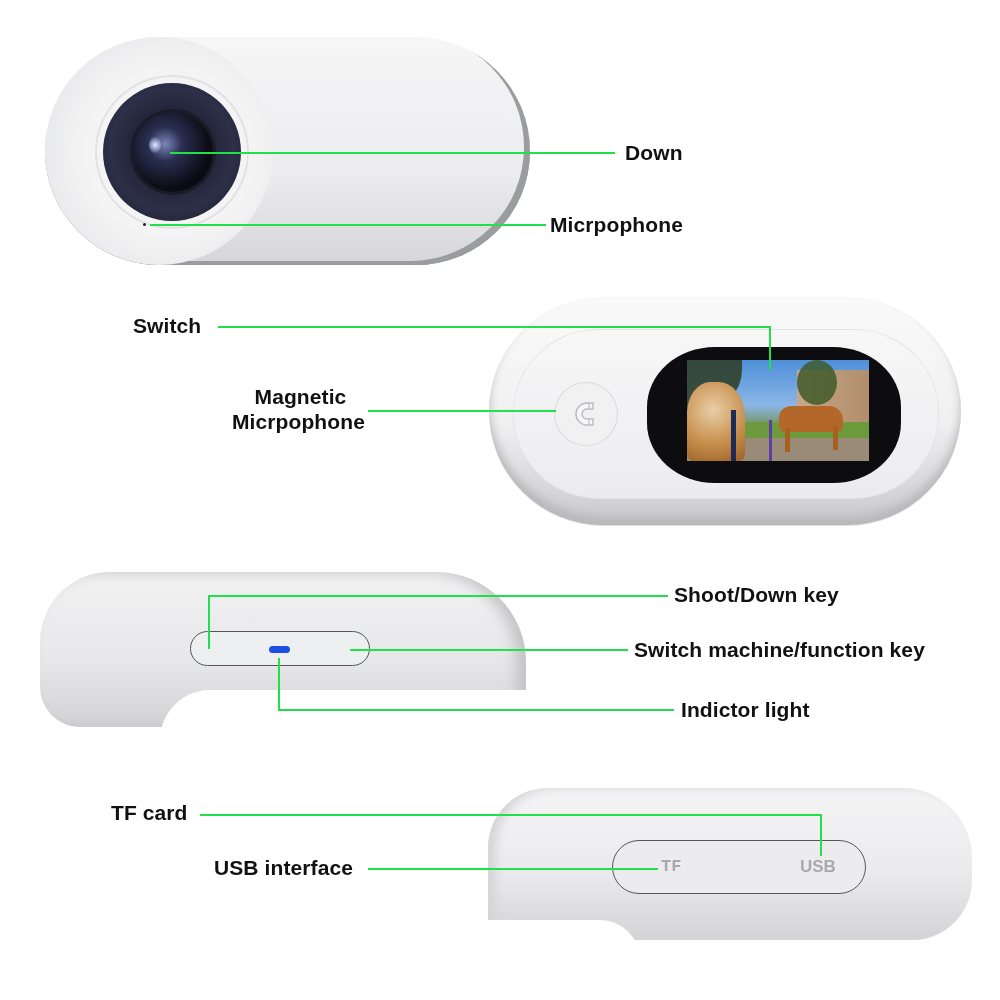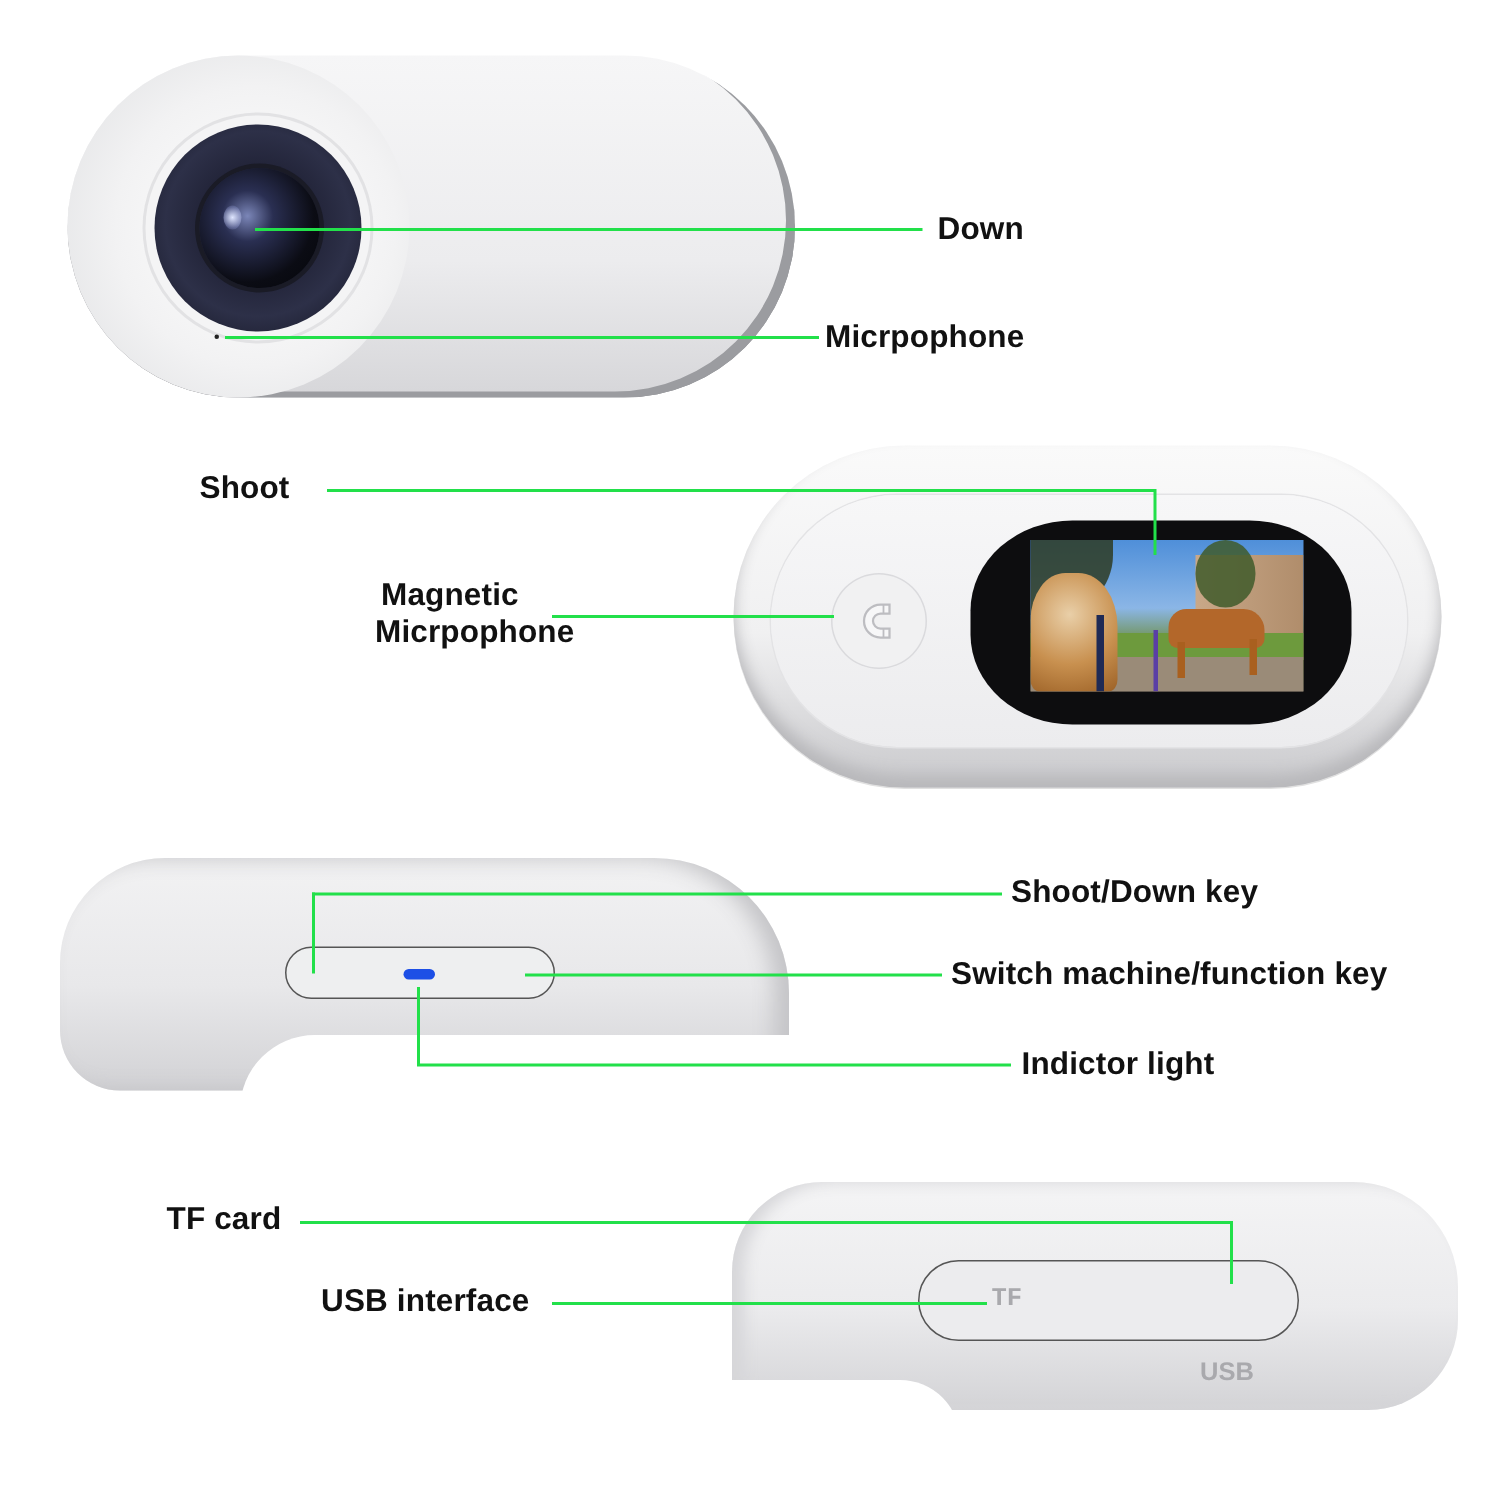--- a/index.html
+++ b/index.html
@@ -114,24 +114,24 @@
   <div class="abs scr-dog1"></div>
   <div class="abs scr-dog2"></div>
   <div class="abs scr-dog2-leg1"></div>
   <div class="abs scr-dog2-leg2"></div>
   <div class="abs scr-leash1"></div>
   <div class="abs scr-leash2"></div>
 </div>
 
 <div class="leader h" style="left:218px; top:326px; width:552px;"></div>
 <div class="leader v" style="left:769px; top:326px; height:44px;"></div>
-<div class="label" style="left:133px; top:313px;">Shoot</div>
+<div class="label" style="left:133px; top:313px;">Switch</div>
 
 <div class="leader h" style="left:368px; top:410px; width:188px;"></div>
-<div class="label" style="left:254px; top:384px; text-align:left;">
+<div class="label" style="left:236px; top:384px; text-align:center;">
   <div style="padding-left:0;">Magnetic</div>
   <div style="margin-left:-4px;">Micrpophone</div>
 </div>
 
 <div class="abs d3-body"></div>
 <div class="abs d3-notch"></div>
 <div class="abs d3-pill"></div>
 <div class="abs d3-led"></div>
 
 <div class="leader h" style="left:208px; top:595px; width:460px;"></div>
@@ -142,20 +142,20 @@
 <div class="label" style="left:634px; top:637px;text-align:center;">Switch machine/function key</div>
 
 <div class="leader v" style="left:278px; top:658px; height:52px;"></div>
 <div class="leader h" style="left:278px; top:709px; width:396px;"></div>
 <div class="label" style="left:681px; top:697px;text-align:center;">Indictor light</div>
 
 <div class="abs d4-body"></div>
 <div class="abs d4-notch"></div>
 <div class="abs d4-pill"></div>
 <span class="port-label" style="left:661px; top:857px;font-family:Liberation Mono, monospace;">TF</span>
-<span class="port-label" style="left:800px; top:857px;margin-top:48px;">USB</span>
+<span class="port-label" style="left:800px; top:857px;">USB</span>
 
 <div class="leader h" style="left:200px; top:814px; width:622px;"></div>
 <div class="leader v" style="left:820px; top:814px; height:42px;"></div>
 <div class="label" style="left:111px; top:800px;">TF card</div>
 
 <div class="leader h" style="left:368px; top:868px; width:290px;"></div>
 <div class="label" style="left:214px; top:855px;">USB interface</div>
 
 </body></html>

